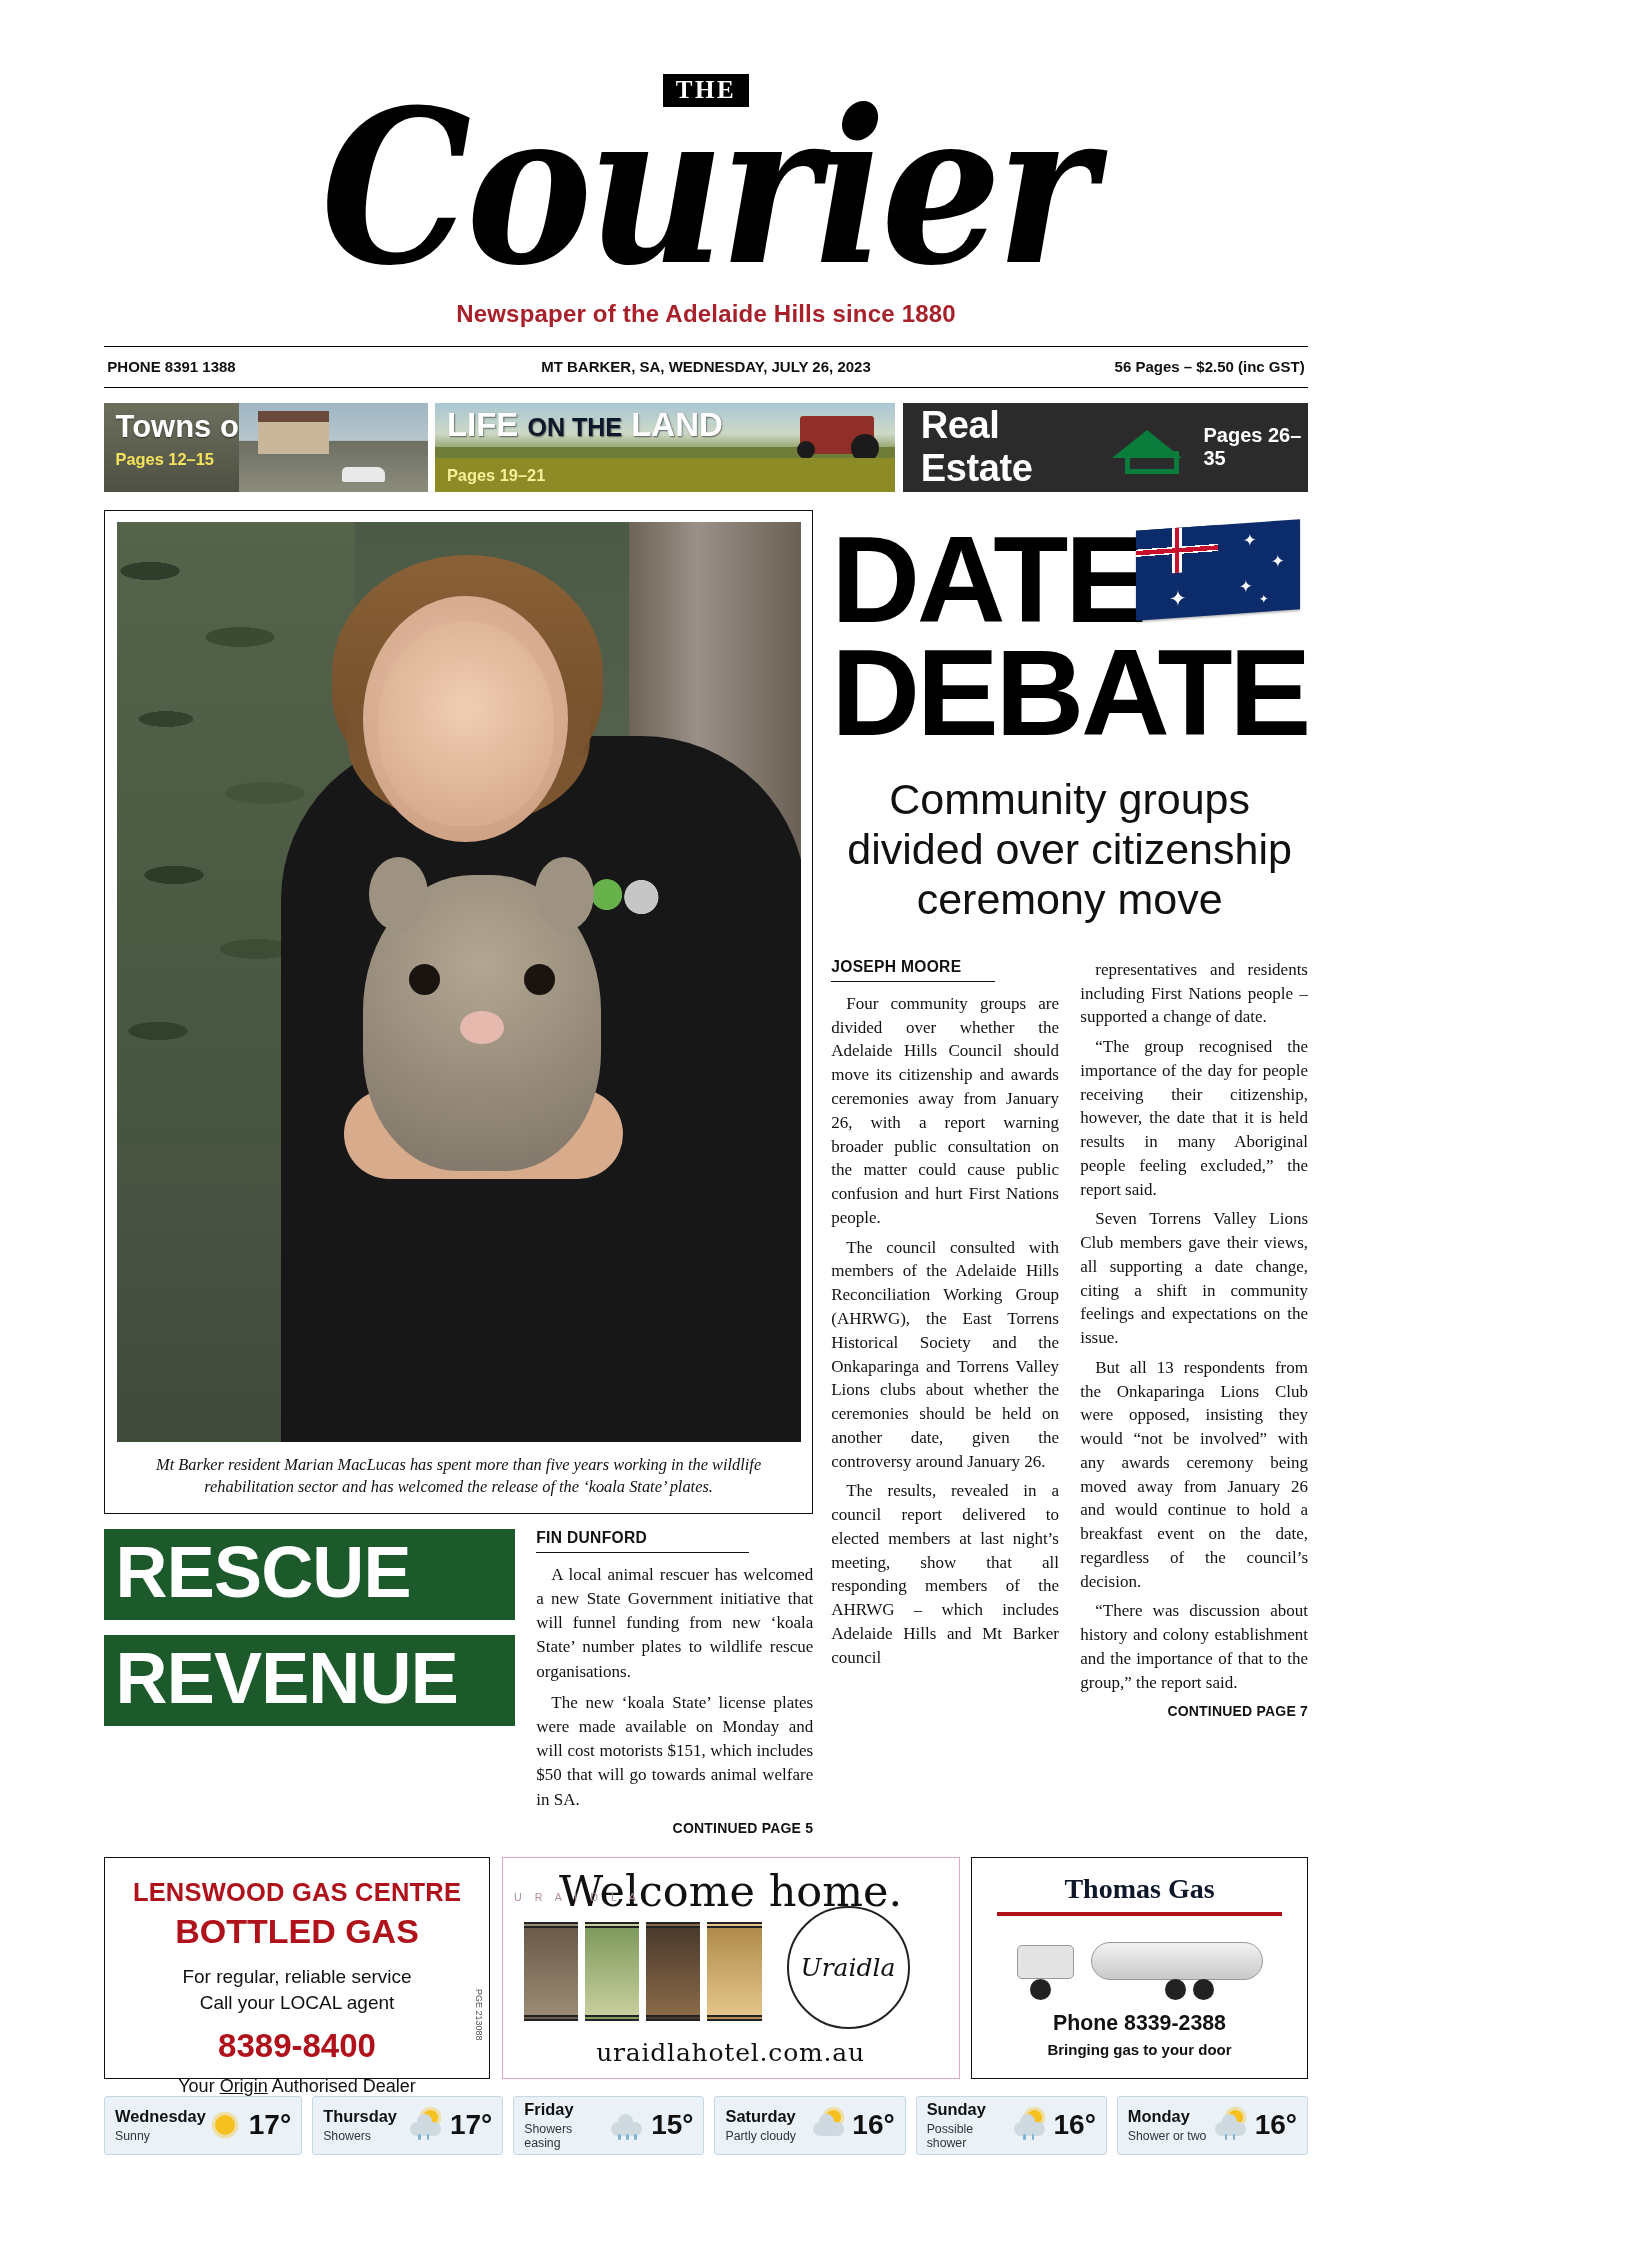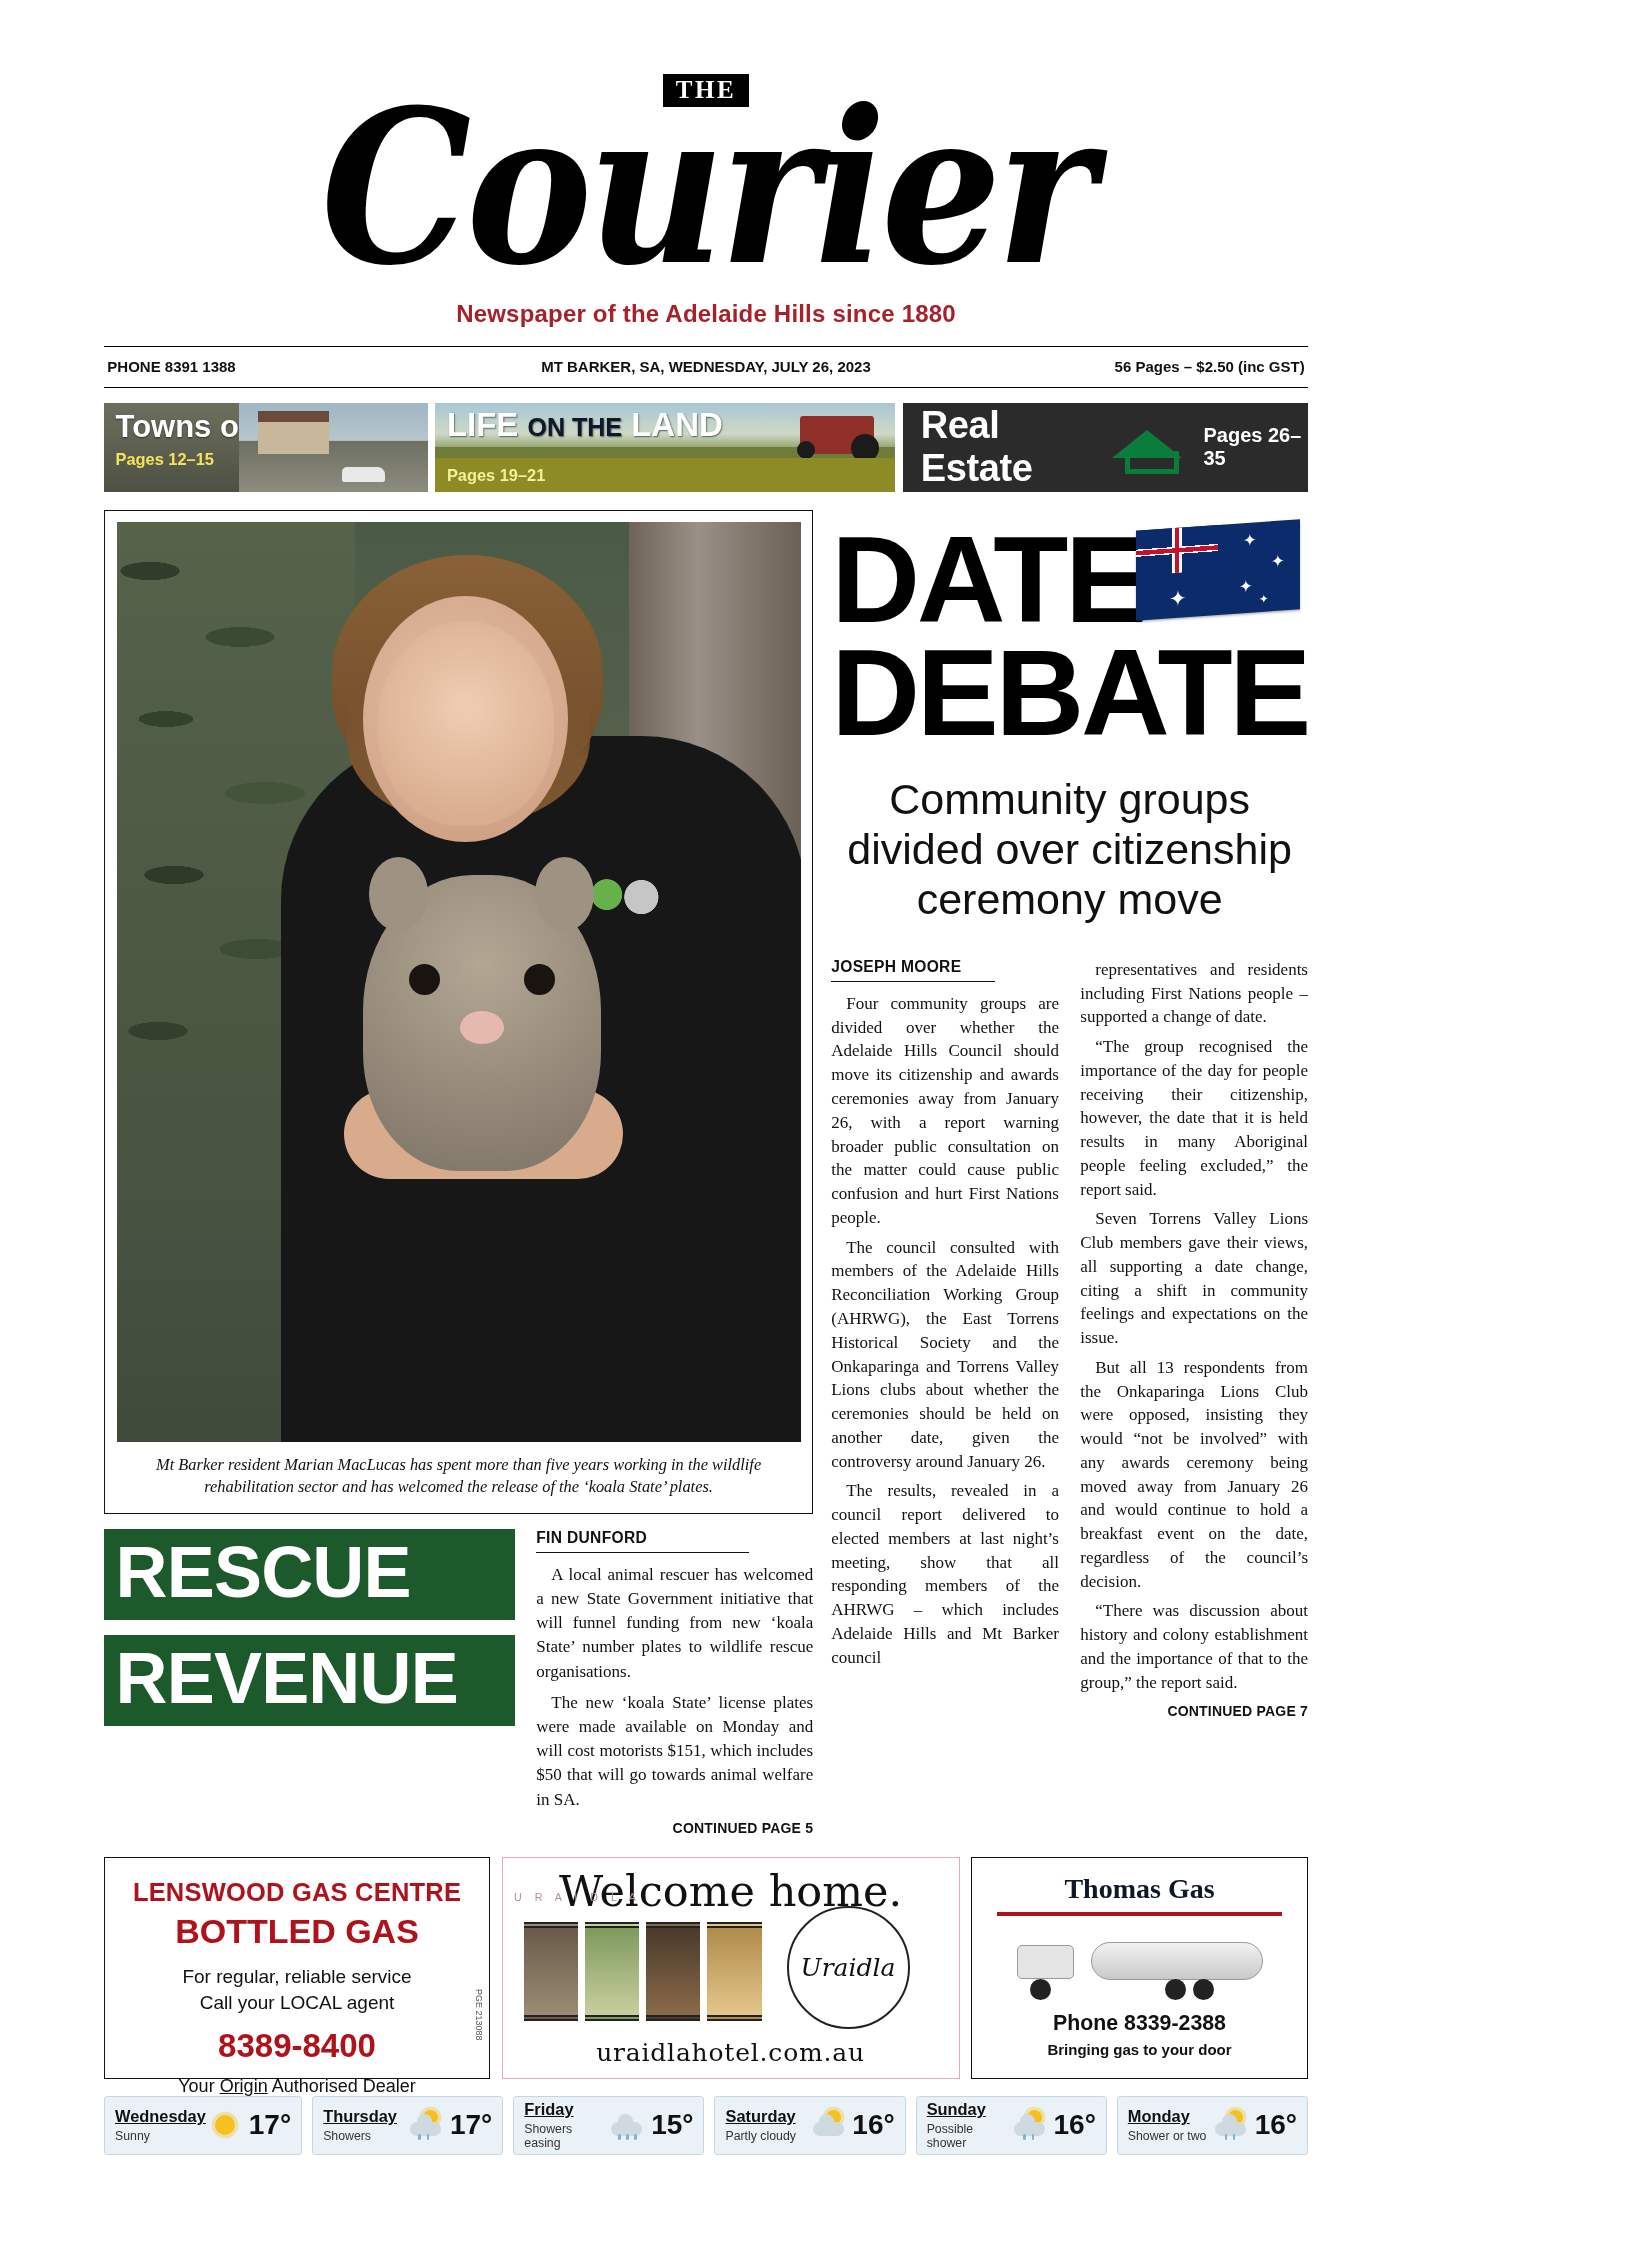--- a/index.html
+++ b/index.html
@@ -390,21 +390,21 @@
   }
 
   
   .weather { display:flex; gap:10px; margin-top:16.4px; }
   .wcell {
     flex:1; background:#eaf2f8; border:0.8px solid #c3d6e3; border-radius:3.3px;
     display:flex; align-items:center; padding:8.2px 10px; height:59px;
   }
   .wleft { flex:1; }
   .wday {
-    font-family:"Liberation Sans", sans-serif; font-weight:bold; font-size:16.4px;text-decoration:underline;
+    font-family:"Liberation Sans", sans-serif; font-weight:bold; font-size:16.4px;
   }
   .wdesc {
     font-family:"Liberation Sans", sans-serif; font-size:12.3px; color:#333; margin-top:2.5px;
   }
   .wicon { width:38px; height:33px; position:relative; margin-right:5px; }
   .sun {
     position:absolute; left:9px; top:6.6px; width:20px; height:20px;
     border-radius:50%; background:#f6c01e;
     box-shadow:0 0 0 3.3px rgba(246,192,30,.35);
   }

